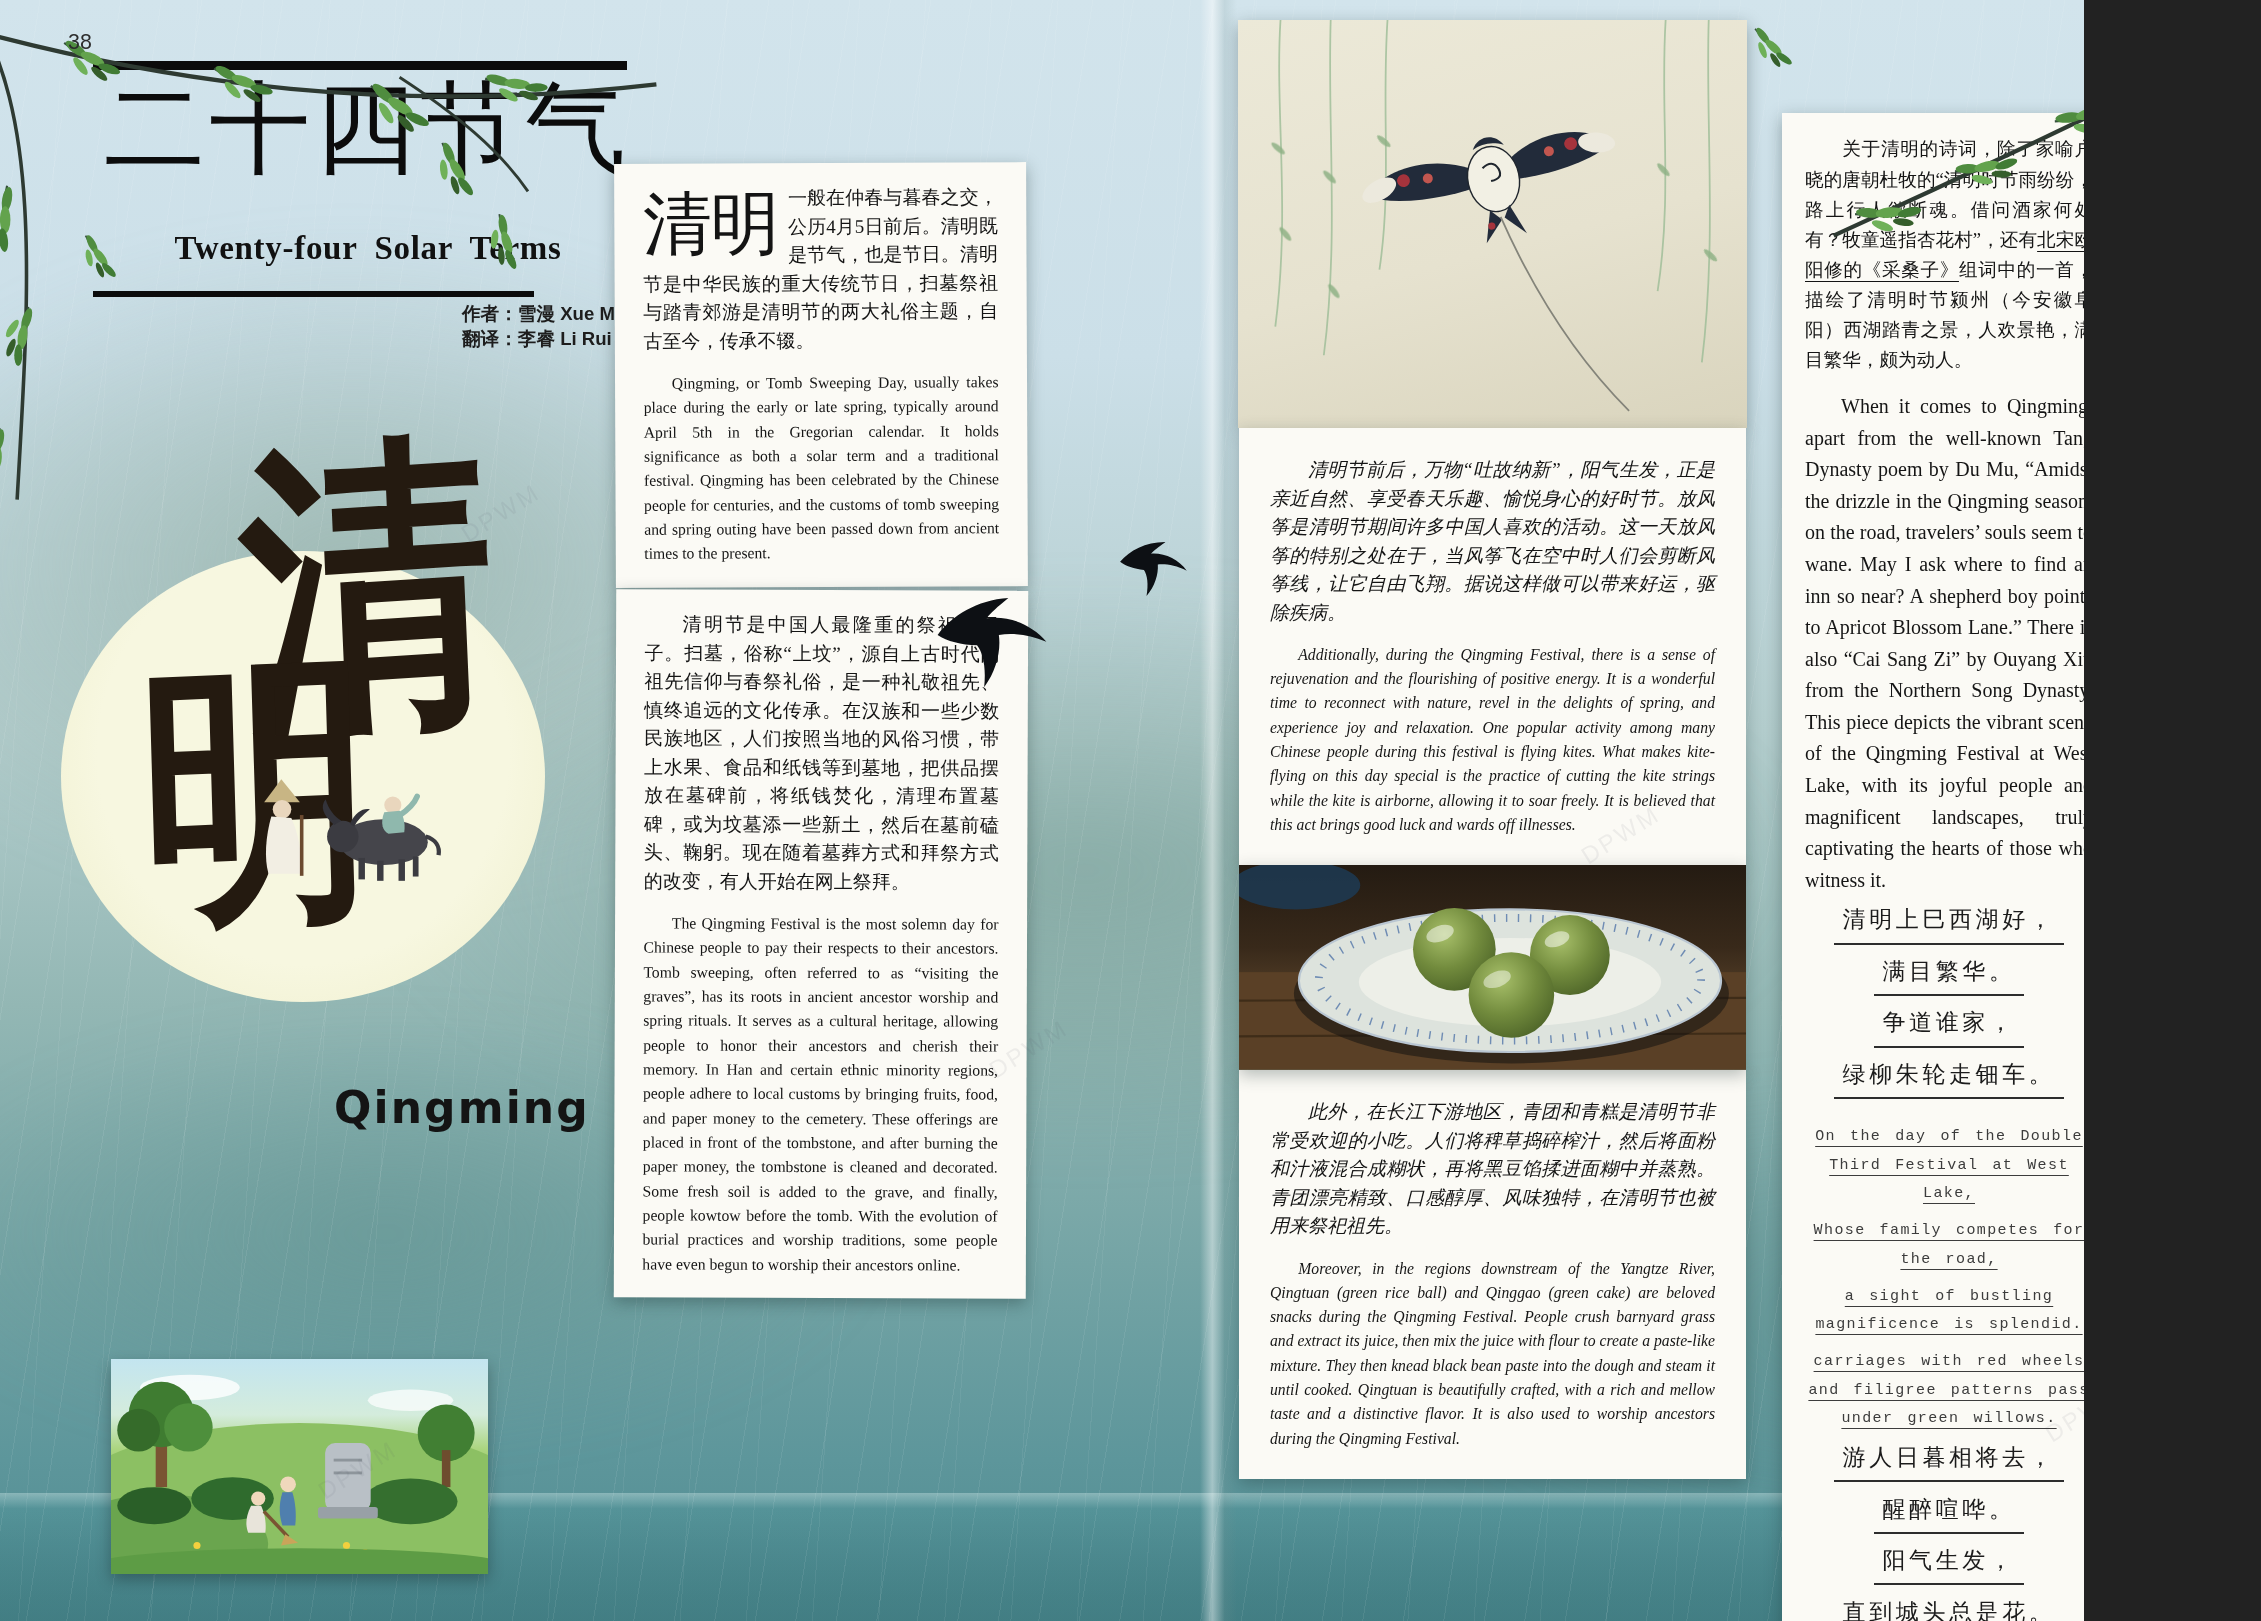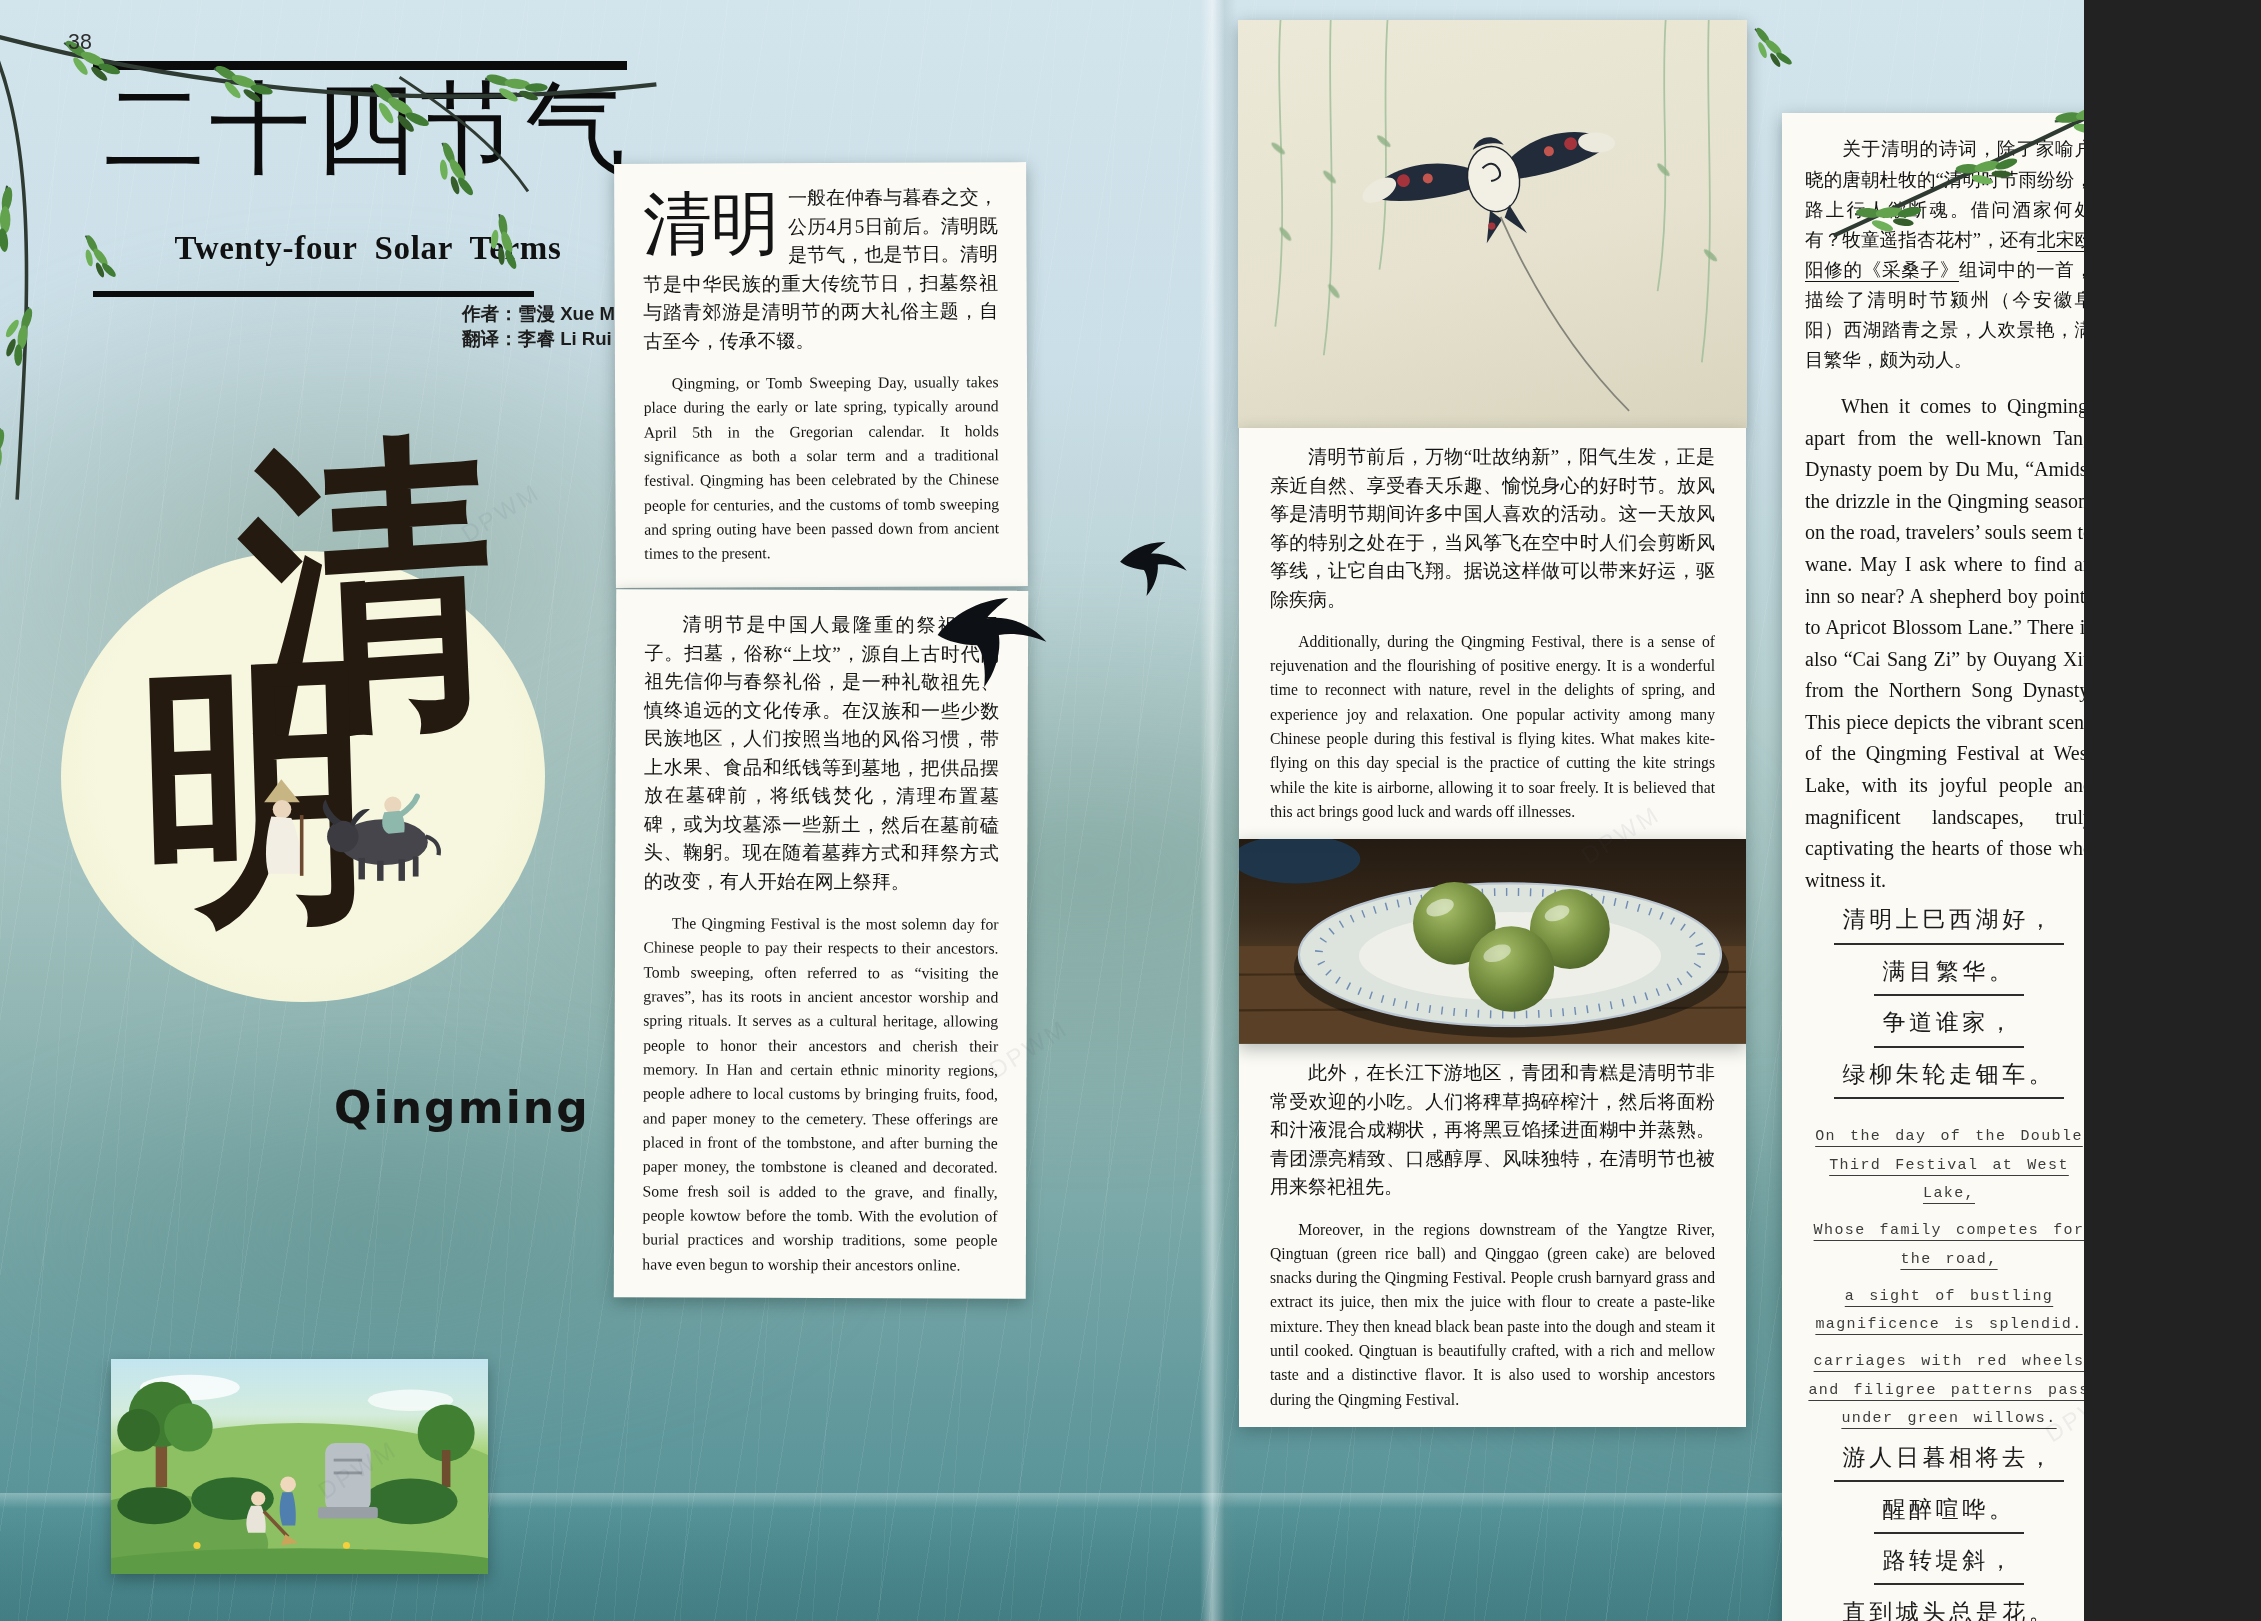--- a/index.html
+++ b/index.html
@@ -69,21 +69,21 @@
   .cn-p{font-size:19px;line-height:1.5;color:#141414;text-align:justify;text-indent:2em;margin:0;}
   .en-p{font-size:15.7px;line-height:1.55;color:#151515;text-align:justify;text-indent:1.8em;margin:15.7px 0 0;}
   .first{margin-top:0;}
   .dropcap{float:left;font-size:69px;line-height:1;font-weight:400;margin:5.7px 10px 2.9px 0;letter-spacing:-1.4px;}
   .nodent{text-indent:0;}
 
   
   .kitepanel{left:1238px;top:20px;width:509px;height:408px;overflow:hidden;
     background:linear-gradient(165deg,#ece9d8 0%,#e6e2cf 55%,#d9d4bd 100%);}
   .midcol{left:1239px;top:428px;width:507px;}
-  .midtext{background:#fbfaf5;padding:15px 31px;box-sizing:border-box;box-shadow:0 5px 15.7px rgba(20,40,40,.3);}
+  .midtext{background:#fbfaf5;padding:28px 31px;box-sizing:border-box;box-shadow:0 5px 15.7px rgba(20,40,40,.3);font-style:italic;}
   .photo{width:507px;height:205px;overflow:hidden;position:relative;
     background:linear-gradient(180deg,#241b12 0%,#38291a 40%,#5d462c 72%,#33251716 100%,#2e2115 100%);box-shadow:0 5px 15.7px rgba(20,40,40,.3);}
 
   
   .rightcol{left:1782px;top:113px;width:334px;min-height:1427px;padding:21.4px 23px;box-sizing:border-box;}
   .r-cn{font-size:18.6px;line-height:1.62;}
   .r-en{font-size:20px;line-height:1.58;}
   .u{text-decoration:underline;text-underline-offset:5px;text-decoration-thickness:1.4px;}
   .poem{margin-top:8px;text-align:center;}
   .poem-cn-line{margin:0 0 11.4px;}
@@ -284,21 +284,21 @@
     <div class="poem-en">
       <p class="poem-en-line">On the day of the Double Third Festival at West Lake,</p>
       <p class="poem-en-line">Whose family competes for the road,</p>
       <p class="poem-en-line">a sight of bustling magnificence is splendid.</p>
       <p class="poem-en-line">carriages with red wheels and filigree patterns pass under green willows.</p>
     </div>
 
     <div class="poem">
       <div class="poem-cn-line"><span>游人日暮相将去，</span></div>
       <div class="poem-cn-line"><span>醒醉喧哗。</span></div>
-      <div class="poem-cn-line"><span>路转堤斜，</span></div>
+      <div class="poem-cn-line"><span>阳气生发，</span></div>
       <div class="poem-cn-line"><span>直到城头总是花。</span></div>
     </div>
     <div class="poem-en">
       <p class="poem-en-line">As the visitors depart at added,</p>
       <p class="poem-en-line">awake or drunk, clamor fills the air.</p>
       <p class="poem-en-line">The road turns, the embankment slants,</p>
 
     </div>
   </div>
 

